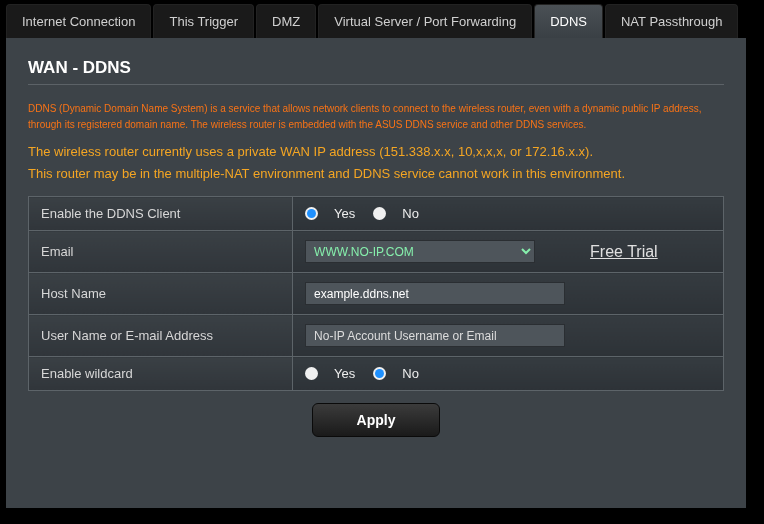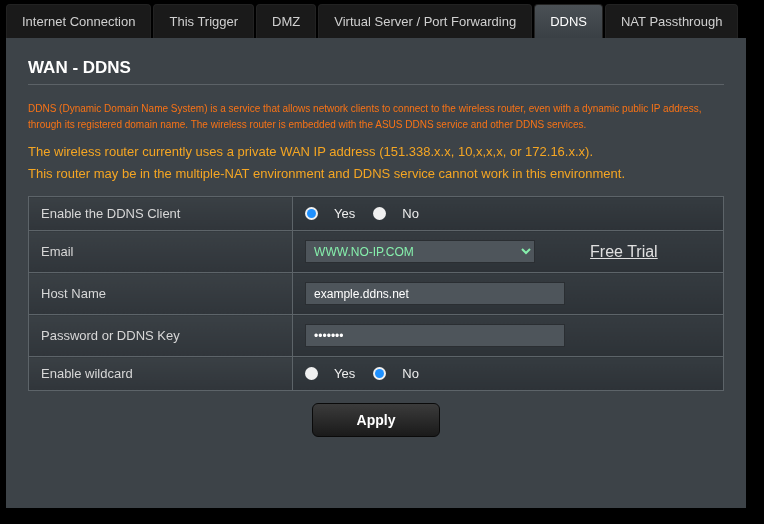--- a/index.html
+++ b/index.html
@@ -199,23 +199,23 @@
         </div>
       </td>
     </tr>
     <tr>
       <td class="labelcell">Host Name</td>
       <td class="fieldcell">
         <input type="text" value="example.ddns.net" style="">
       </td>
     </tr>
     <tr>
-      <td class="labelcell">Password or DDNS Key</td>
-      <td class="fieldcell">
-        <input type="text" value="•••••••" style="">
+      <td class="labelcell">User Name or E-mail Address</td>
+      <td class="fieldcell">
+        <input type="text" placeholder="No-IP Account Username or Email" style="">
       </td>
     </tr>
     <tr>
       <td class="labelcell">Enable wildcard</td>
       <td class="fieldcell">
         <div class="radio-wrap">
           <label class="radio-opt">
             <input type="radio" name="wildcard" style="">
             <span>Yes</span>
           </label>

